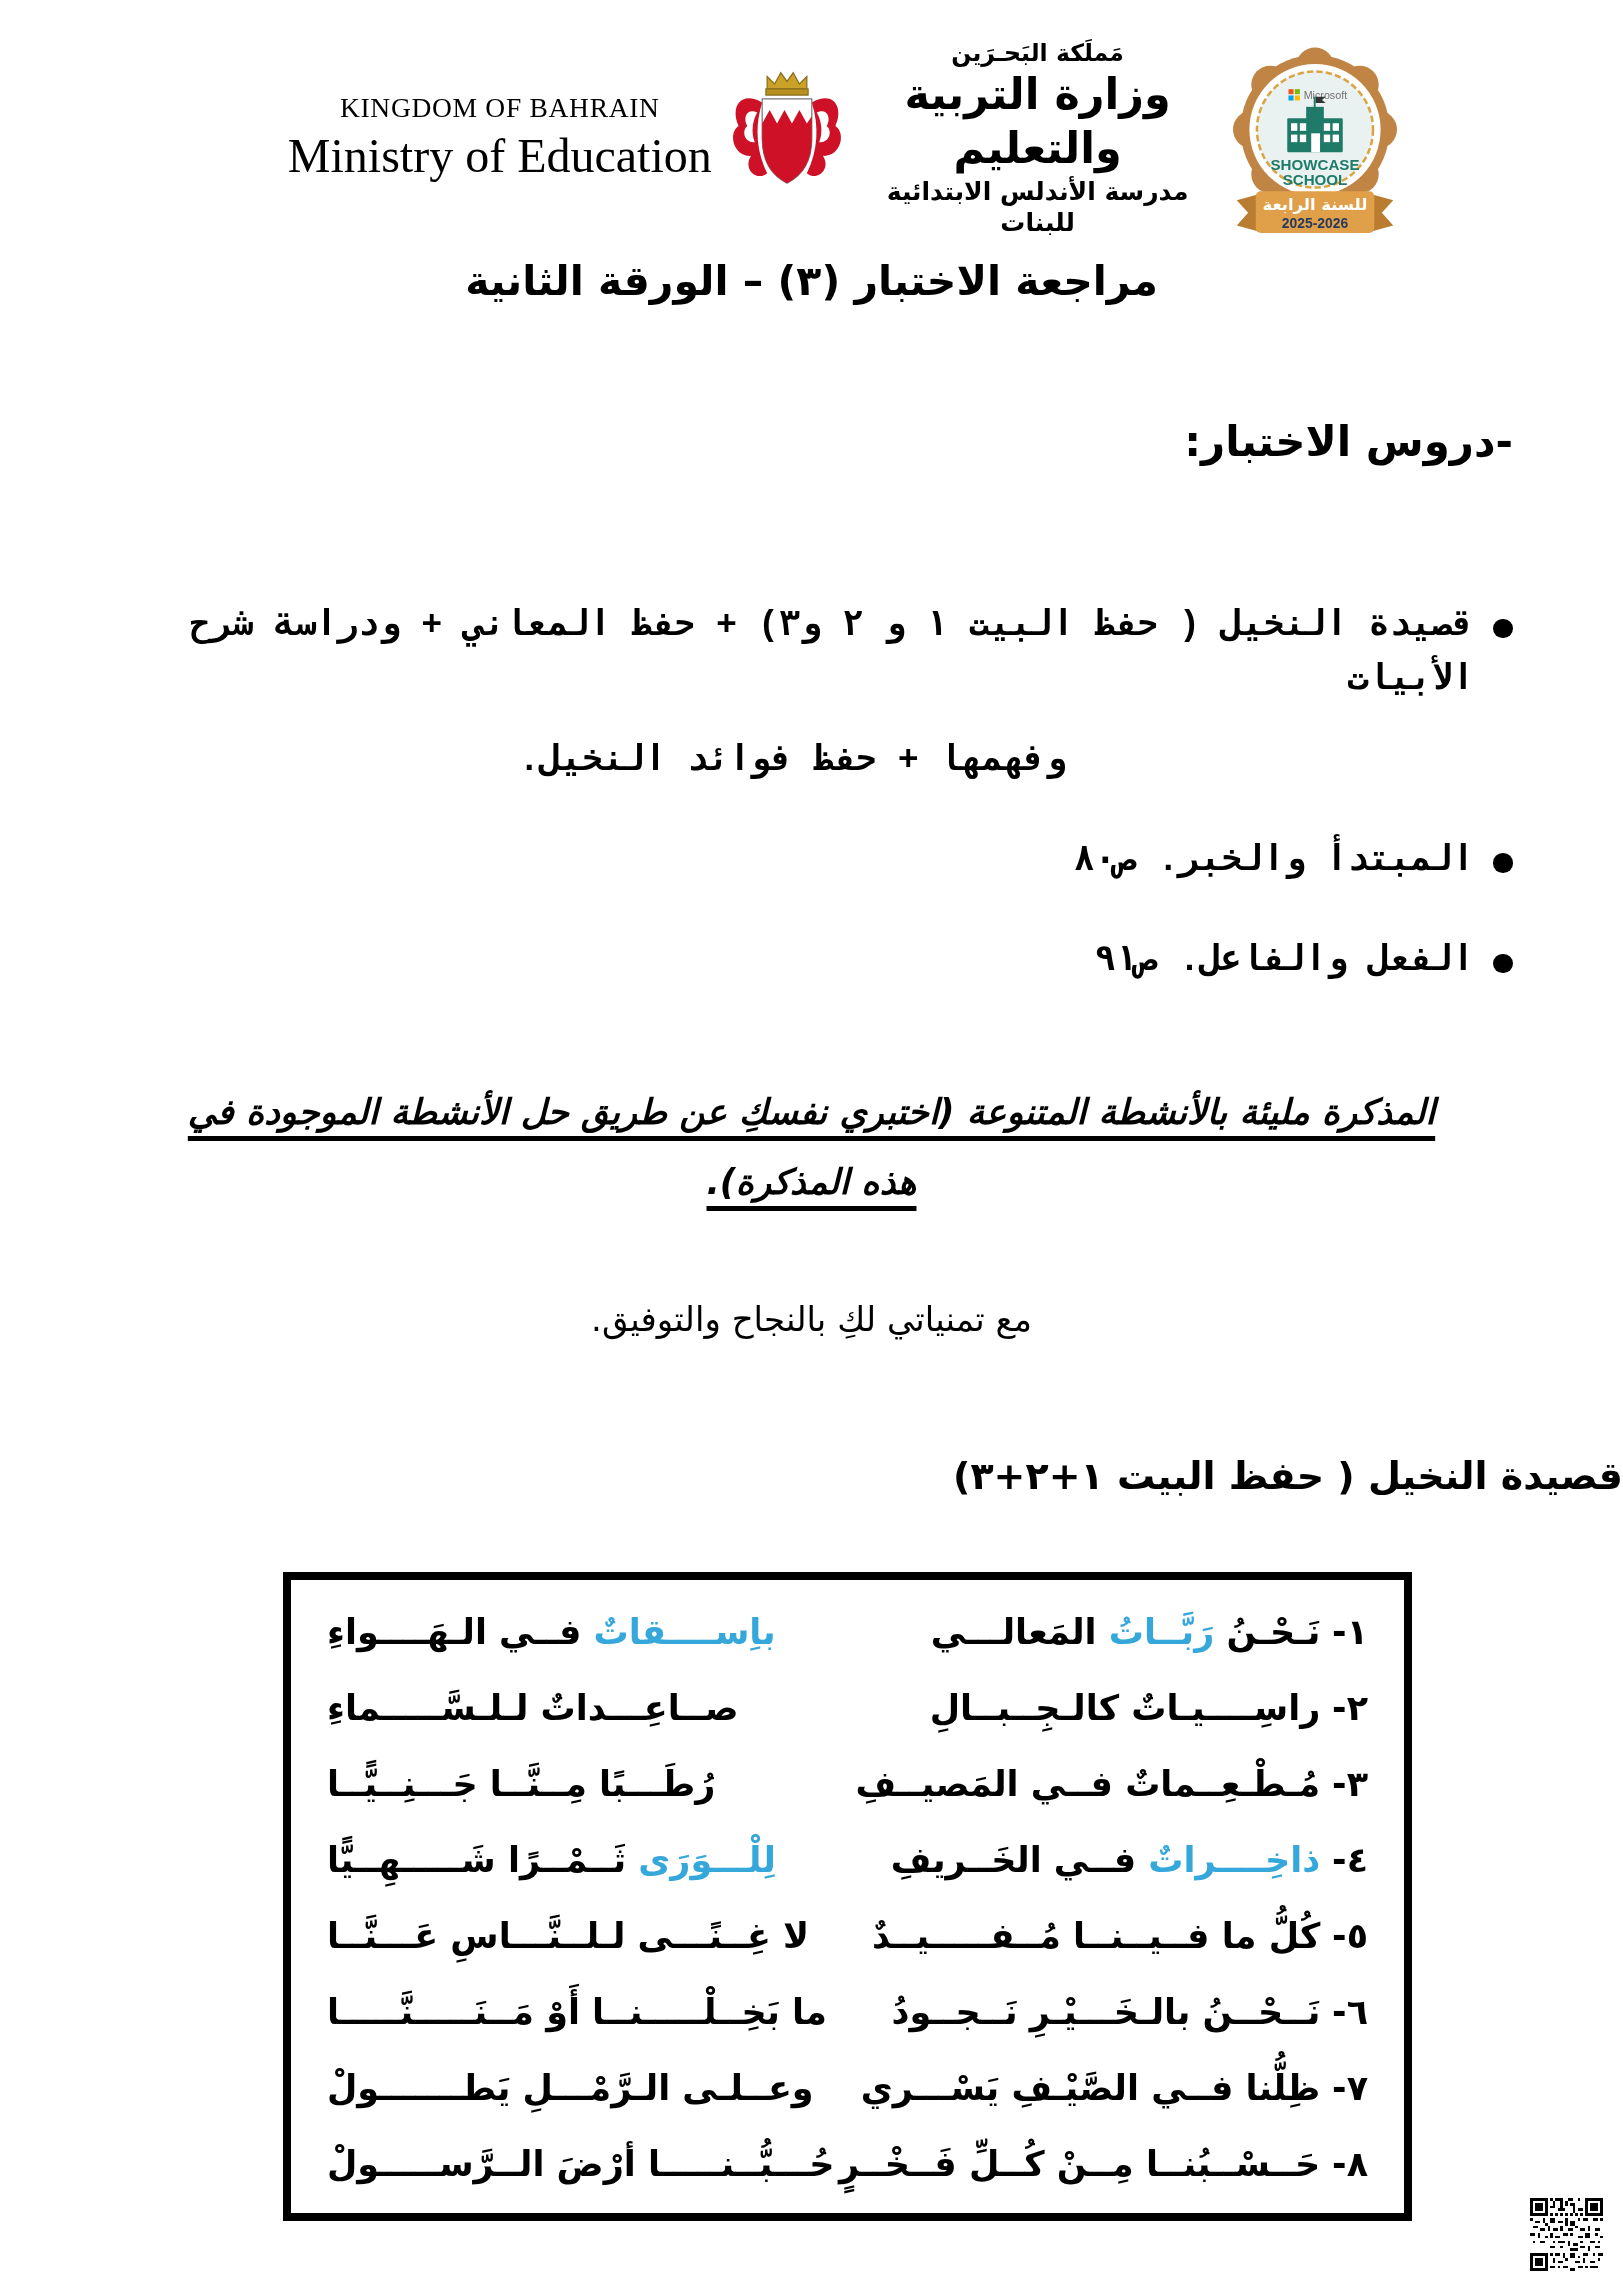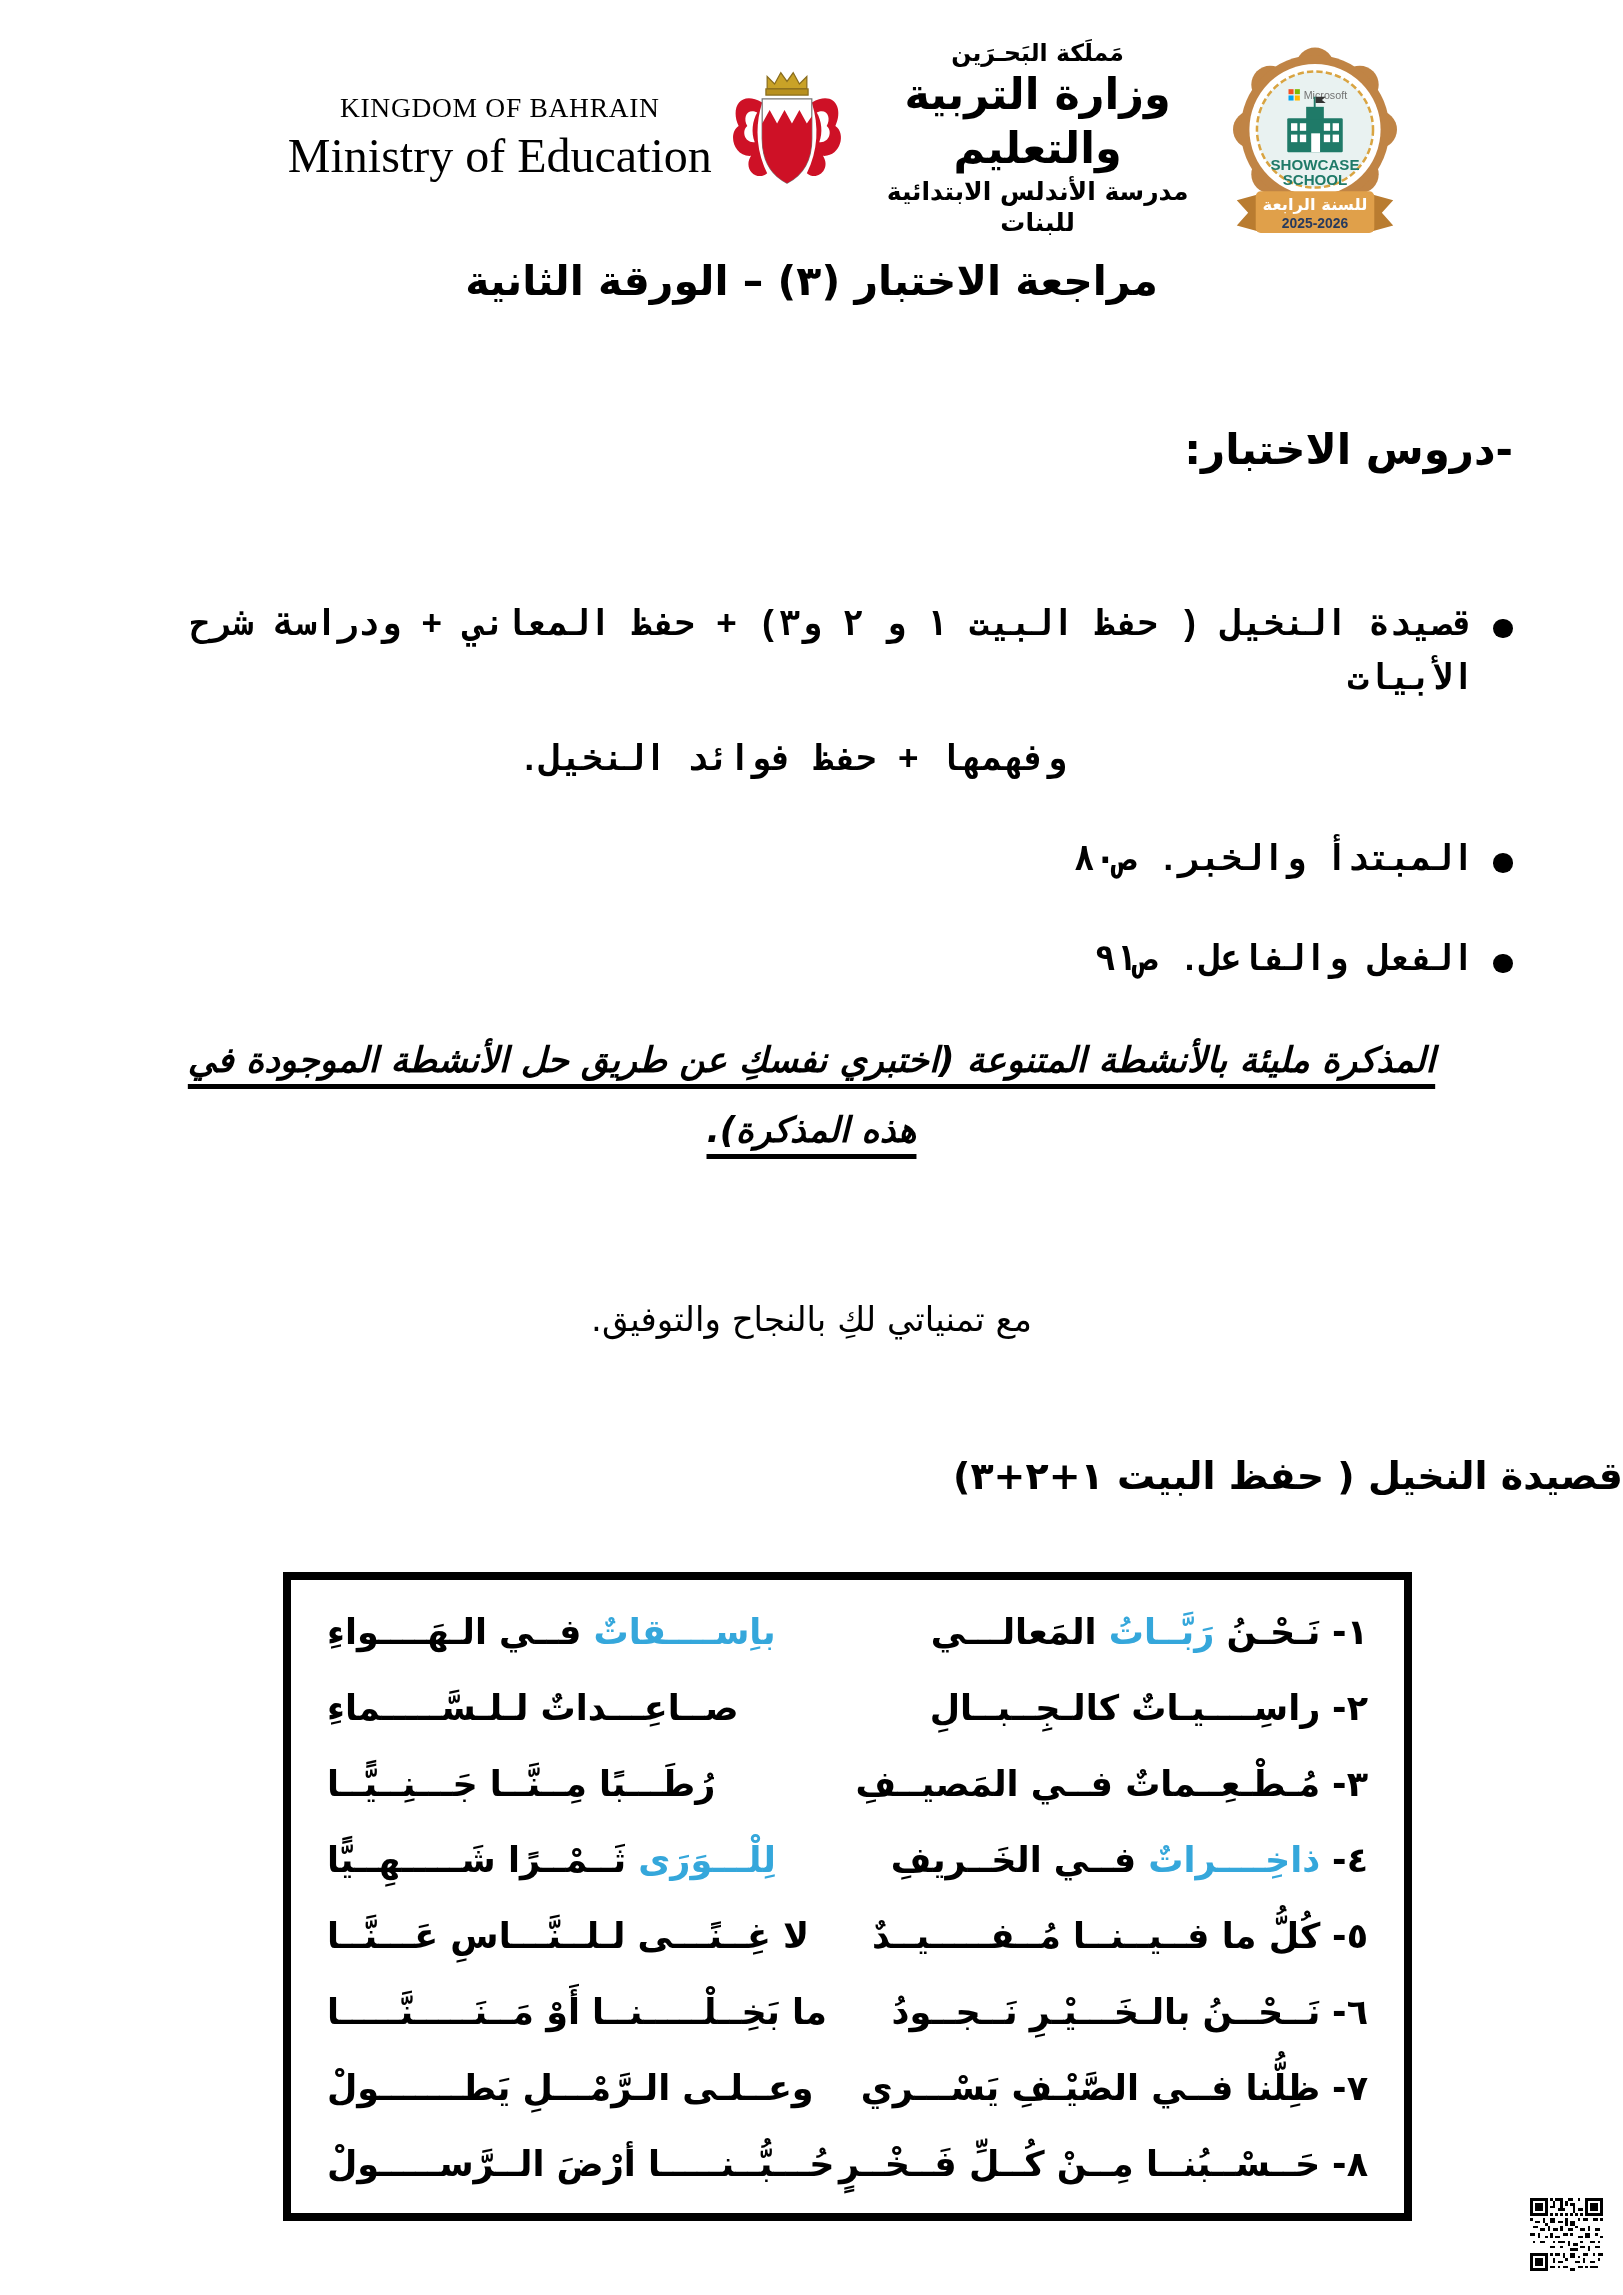--- a/index.html
+++ b/index.html
@@ -15,31 +15,31 @@
   .en-school{font-size:30px;}
   .crest{width:124px;height:157px;flex:0 0 auto;}
   .ar-logo{width:380px;text-align:center;line-height:1.25;margin-right:6.5px;}
   .ar-logo .l1{font-size:23.6px;font-weight:bold;}
   .ar-logo .l2{font-size:43px;font-weight:bold;}
   .ar-logo .l3{font-size:25px;font-weight:bold;}
   .badge{width:164px;height:200px;flex:0 0 auto;margin-right:3.9px;}
   
   .doc-title{position:absolute;top:257px;left:0;width:100%;text-align:center;
     font-size:41px;font-weight:bold;direction:rtl;}
-  .lessons-heading{position:absolute;top:417px;right:110px;font-size:42px;font-weight:bold;direction:rtl;margin-top:8px;}
+  .lessons-heading{position:absolute;top:417px;right:110px;font-size:42px;font-weight:bold;direction:rtl;}
   
   .lessons{position:absolute;top:599px;right:110px;left:111px;direction:rtl;}
   .lesson-item{display:flex;align-items:flex-start;margin-bottom:46px;
     font-weight:bold;font-size:35px;line-height:1.55;}
   .lesson-dot{flex:0 0 auto;width:19.6px;height:19.6px;border-radius:50%;background:#000;
     margin-top:19.6px;margin-inline-end:19.6px;}
   .lesson-text{flex:1;font-family:Liberation Mono, monospace;}
   .lesson-text .cont-line{text-align:center;margin-top:26px;}
   
-  .memo{position:absolute;top:1025px;left:92px;right:92px;text-align:center;direction:rtl;
+  .memo{position:absolute;top:1077px;left:92px;right:92px;text-align:center;direction:rtl;
     font-size:35px;font-weight:bold;font-style:italic;line-height:2.0;}
   .memo .u{text-decoration:underline;text-decoration-thickness:5.2px;text-underline-offset:11.8px;}
   .wishes{position:absolute;top:1299px;left:0;width:100%;text-align:center;direction:rtl;font-size:34px;}
   .poem-heading{position:absolute;top:1454px;left:0;width:100%;text-align:right;direction:rtl;
     font-size:38px;font-weight:bold;}
   
   .poem-box{position:absolute;left:283px;top:1572px;width:1129px;height:649px;
     border:8.5px solid #000;box-sizing:border-box;direction:rtl;
     padding:31px 36px 26px 36px;display:flex;flex-direction:column;justify-content:space-between;}
   .poem-row{display:flex;justify-content:space-between;font-size:35px;font-weight:bold;line-height:1.25;}

